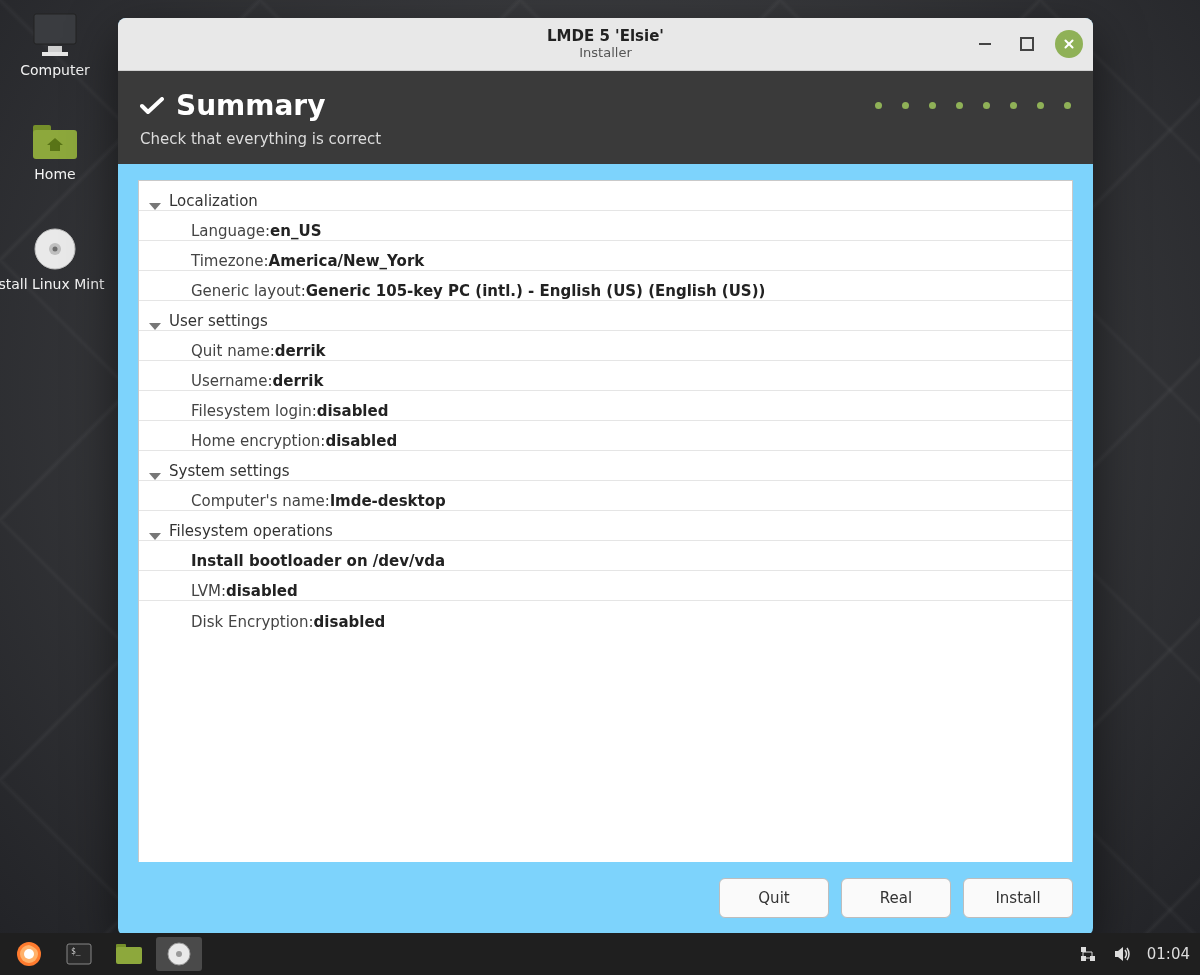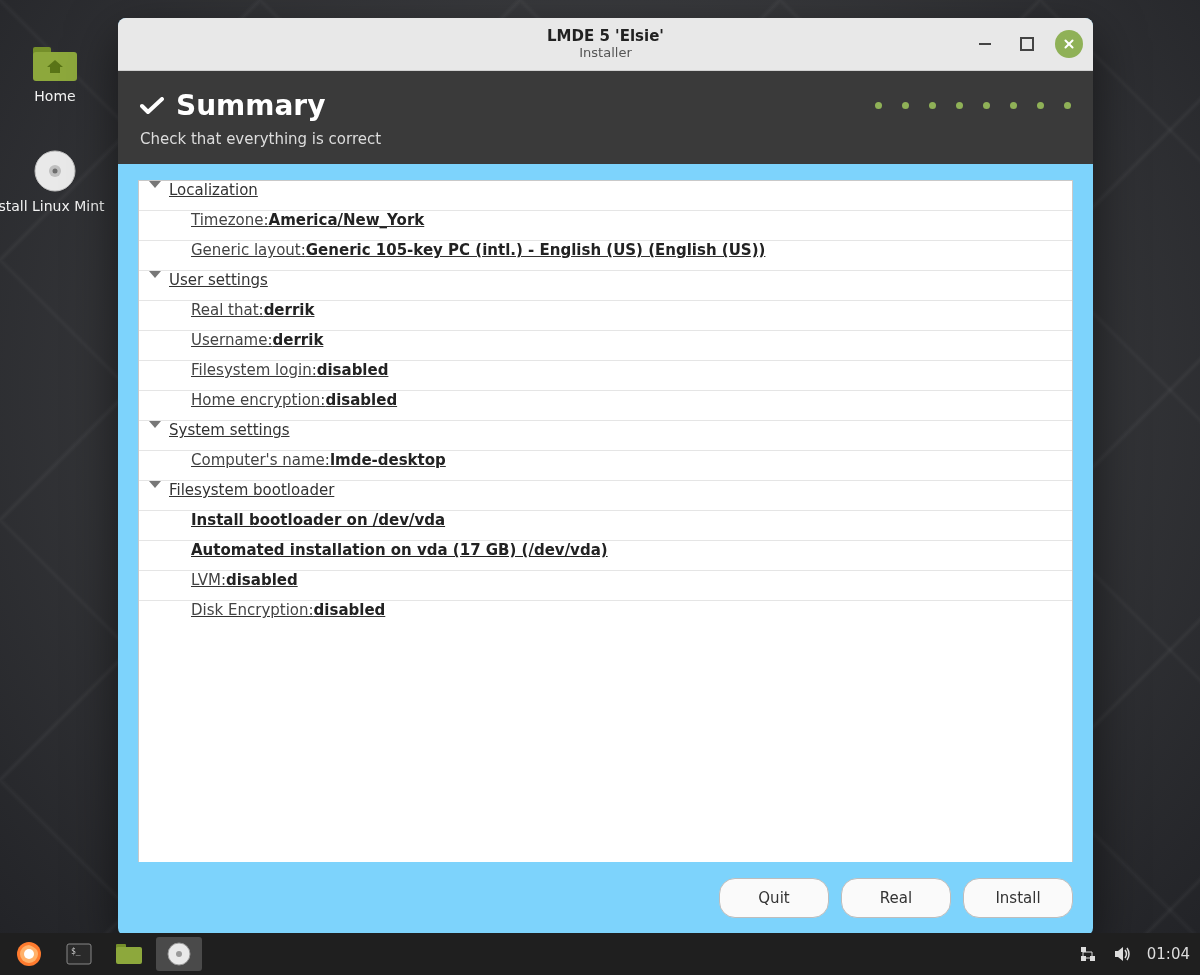--- a/index.html
+++ b/index.html
@@ -82,42 +82,42 @@
   
   .content { flex: 1 1 auto; padding: 16px 20px 0; overflow: hidden; }
   .tree {
     border: 1px solid #c9c9c9;
     height: 694px;
     background: #fff;
     overflow-y: auto;
     font-size: 15px;
     color: #333;
   }
-  .row { height: 30px; display: flex; align-items: flex-start; border-bottom: 1px solid #e5e5e5; padding-left: 10px; white-space: nowrap; text-decoration: underline; }
+  .row { height: 30px; display: flex; align-items: flex-end; border-bottom: 1px solid #e5e5e5; padding-left: 10px; white-space: nowrap; }
   .row:last-child { border-bottom: none; }
   .grp-row { color: #333; cursor: pointer; }
   .grp-row .tri {
     width: 0; height: 0;
     border-left: 6px solid transparent;
     border-right: 6px solid transparent;
     border-top: 7px solid #777;
     margin-right: 8px;
   }
   .child-row { padding-left: 52px; }
   .child-row .lab { color: #444; }
   .child-row .val { font-weight: 700; color: #222; }
   .bold-row { padding-left: 52px; font-weight: 700; color: #222; }
 
   
   .btnbar { padding: 16px 20px 18px; display: flex; justify-content: flex-end; gap: 12px; }
   .btn {
     min-width: 110px; height: 40px;
     border: 1px solid #bdbdbd;
     background: #fafafa;
-    border-radius: 16px;
+    border-radius: 6px;
     font-size: 15px;
     color: #333;
     display: flex; align-items: center; justify-content: center;
     cursor: pointer;
   }
 
   
   .panel {
     position: absolute; left: 0; right: 0; bottom: 0;
     height: 42px;
@@ -134,20 +134,28 @@
   .tray svg { display: block; }
 
   
   .folder-svg .body { fill: #8da83c; }
   .folder-svg .tab  { fill: #758f2a; }
 </style>
 </head>
 <body>
 
 <div class="desktop-icons">
+  <div class="dicon">
+    <svg width="50" height="46" viewBox="0 0 50 46">
+      <rect x="4" y="2" width="42" height="30" rx="2" fill="#3a3c40" stroke="#222"></rect>
+      <rect x="18" y="34" width="14" height="6" fill="#cfcfcf"></rect>
+      <rect x="12" y="40" width="26" height="4" fill="#e6e6e6"></rect>
+    </svg>
+    <div>Computer</div>
+  </div>
 
   <div class="dicon" style="margin-top:32px">
     <svg class="folder-svg" width="50" height="40" viewBox="0 0 50 40">
       <rect class="tab" x="3" y="3" width="18" height="10" rx="2"></rect>
       <rect class="body" x="3" y="8" width="44" height="29" rx="3"></rect>
       <path d="M25 16 L33 23 H30 V29 H20 V23 H17 Z" fill="#597417"></path>
     </svg>
     <div>Home</div>
   </div>
 
@@ -197,33 +205,37 @@
     <div class="dh-sub">Check that everything is correct</div>
   </div>
 
   <div class="content">
     <div class="tree">
         <div class="row grp-row">
           <div class="tri"></div>
           <span>Localization</span>
         </div>
         <div class="row child-row">
+          <span class="lab">Language: </span>
+          <span class="val">en_US</span>
+        </div>
+        <div class="row child-row">
           <span class="lab">Timezone: </span>
           <span class="val">America/New_York</span>
         </div>
         <div class="row child-row">
           <span class="lab">Generic layout: </span>
           <span class="val">Generic 105-key PC (intl.) - English (US) (English (US))</span>
         </div>
         <div class="row grp-row">
           <div class="tri"></div>
           <span>User settings</span>
         </div>
         <div class="row child-row">
-          <span class="lab">Real that: </span>
+          <span class="lab">Quit name: </span>
           <span class="val">derrik</span>
         </div>
         <div class="row child-row">
           <span class="lab">Username: </span>
           <span class="val">derrik</span>
         </div>
         <div class="row child-row">
           <span class="lab">Filesystem login: </span>
           <span class="val">disabled</span>
         </div>
@@ -234,24 +246,23 @@
         <div class="row grp-row">
           <div class="tri"></div>
           <span>System settings</span>
         </div>
         <div class="row child-row">
           <span class="lab">Computer's name: </span>
           <span class="val">lmde-desktop</span>
         </div>
         <div class="row grp-row">
           <div class="tri"></div>
-          <span>Filesystem bootloader</span>
+          <span>Filesystem operations</span>
         </div>
         <div class="row bold-row">Install bootloader on /dev/vda</div>
-        <div class="row bold-row">Automated installation on vda (17 GB) (/dev/vda)</div>
         <div class="row child-row">
           <span class="lab">LVM: </span>
           <span class="val">disabled</span>
         </div>
         <div class="row child-row">
           <span class="lab">Disk Encryption: </span>
           <span class="val">disabled</span>
         </div>
       </div>
   </div>

